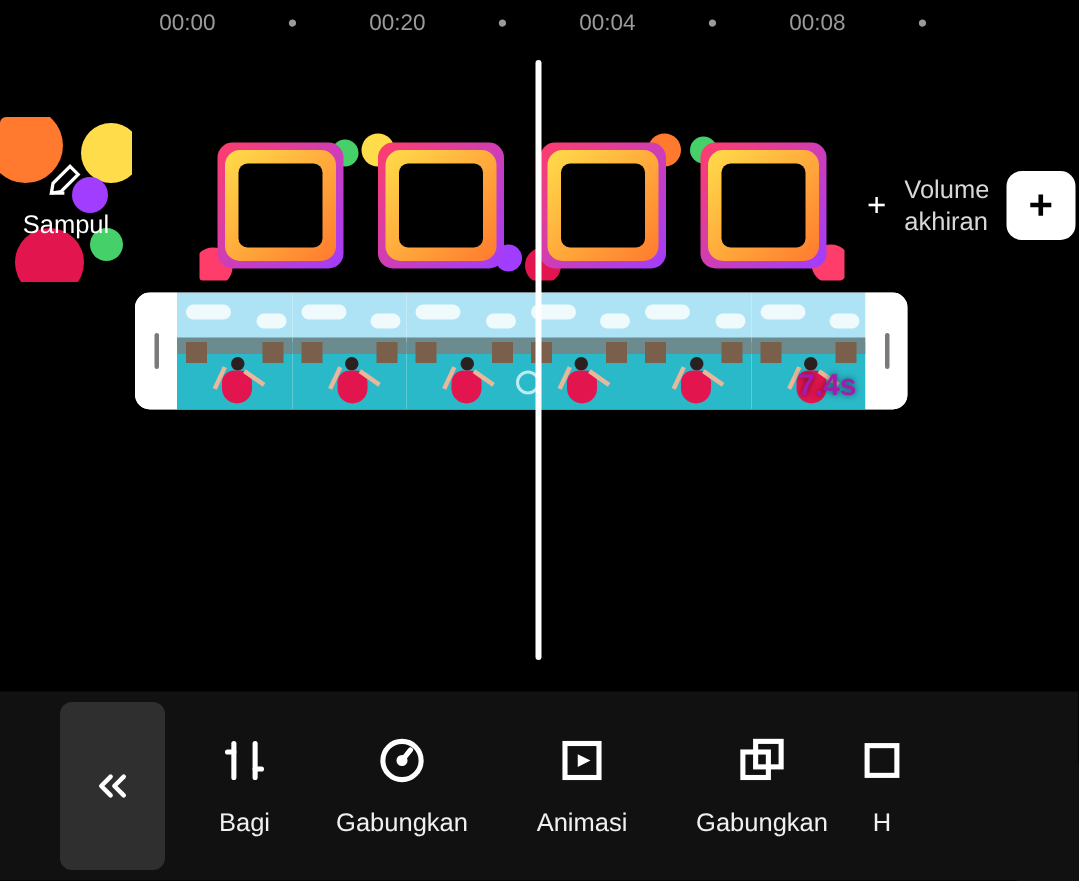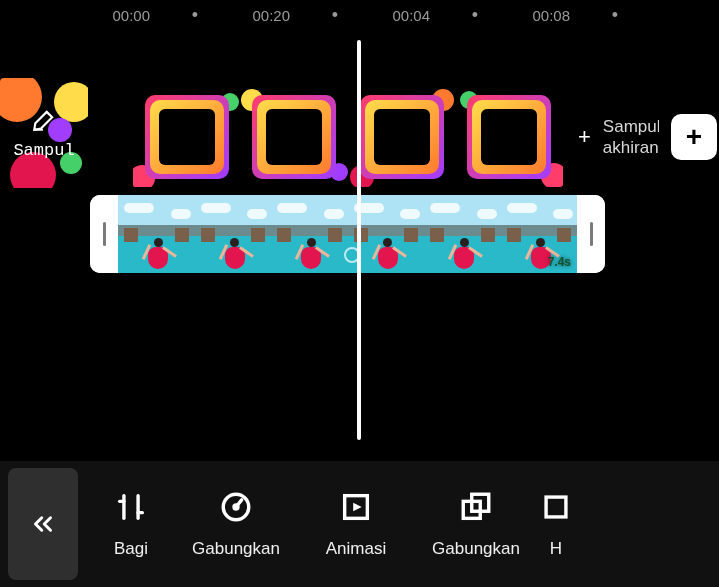--- a/index.html
+++ b/index.html
@@ -2,28 +2,28 @@
 <html><head>
 <meta charset="utf-8">
 <style>
   * { box-sizing: border-box; margin: 0; padding: 0; }
   html, body { width: 719px; height: 587px; background: #000; font-family: -apple-system, Helvetica, Arial, sans-serif; overflow: hidden; color: #fff; }
   .root { position: relative; width: 719px; height: 587px; background: #000; }
 
   
   .ruler { position: absolute; top: 0; left: 0; right: 0; height: 30px; display: flex; align-items: center; }
   .ruler-inner { position: absolute; left: 100px; display: flex; align-items: center; gap: 20px; color: #9a9a9a; font-size: 15px; }
-  .ruler-label { width: 50px; text-align: right; }
+  .ruler-label { width: 50px; text-align: center; }
   .ruler-dot { width: 50px; text-align: center; font-size: 18px; line-height: 1; }
 
   
   .tracks { position: absolute; top: 40px; left: 0; right: 0; height: 400px; }
 
   
-  .cover { position: absolute; left: 0; top: 38px; width: 88px; height: 110px; background: #000; overflow: hidden; display: flex; flex-direction: column; align-items: center; justify-content: center; gap: 8px; border-radius: 4px; font-family: Liberation Mono, monospace; }
+  .cover { position: absolute; left: 0; top: 38px; width: 88px; height: 110px; background: #000; overflow: hidden; display: flex; flex-direction: column; align-items: center; justify-content: center; gap: 8px; border-radius: 4px; }
   .cover-bg { position: absolute; inset: 0; }
   .cover svg.edit { position: relative; z-index: 2; }
   .cover-label { position: relative; z-index: 2; font-size: 17px; color: #fff; }
 
   
   .frame-track { position: absolute; left: 133px; top: 47px; width: 430px; height: 100px; background: #000; display: flex; overflow: hidden; border-radius: 2px; }
   .frame-cell { flex: 1; position: relative; background: #000; }
   .frame-cell .sq { position: absolute; width: 56px; height: 56px; background: #000; border-radius: 6px; left: 50%; top: 50%; transform: translate(-50%, -50%); z-index: 3; }
   .frame-cell .ring { position: absolute; border-radius: 10px; left: 50%; top: 50%; transform: translate(-50%, -50%); }
   .ring1 { width: 74px; height: 74px; background: linear-gradient(135deg,#ffdc4a,#ff7a2e); z-index:2; transform: translate(-50%,-50%) rotate(-5deg);}
@@ -46,28 +46,28 @@
   .clip-frame .land { position:absolute; left:0; right:0; top:38%; height:14%; background:#6b8b8f; }
   .clip-frame .hut  { position:absolute; bottom:40%; width:14px; height:14px; background:#7a604a; }
   .clip-frame .hut.r { right:6px; } .clip-frame .hut.l { left:6px; }
   .clip-frame .cloud { position:absolute; top:8px; width:30px; height:10px; background:#fff; border-radius:10px; opacity:.8; }
   .clip-frame .cloud.a{left:6px;} .clip-frame .cloud.b{right:4px; top:14px; width:20px;}
   .clip-frame .person { position:absolute; bottom:4px; left:50%; transform:translateX(-40%); }
   .clip-frame .person .head{ width:9px;height:9px;background:#2a2020;border-radius:50%;margin:0 auto;}
   .clip-frame .person .body{ width:20px;height:22px;background:#e2154e;border-radius:8px 8px 10px 10px;}
   .clip-frame .arm{position:absolute; width:3px;height:16px;background:#e9b79a; top:6px;}
   .clip-frame .arm.l{left:-3px; transform:rotate(25deg);} .clip-frame .arm.r{right:-3px; transform:rotate(-55deg);}
-  .clip-duration { position:absolute; right:34px; bottom:4px; color:#14532d; font-size:12px; font-weight:600; text-shadow:0 0 4px rgba(0,0,0,.6); }
+  .clip-duration { position:absolute; right:34px; bottom:4px; color:#a21caf; font-size:20px; font-weight:600; text-shadow:0 0 4px rgba(0,0,0,.6); }
   .clip-badge { position:absolute; left:50%; bottom:10px; transform:translateX(-4px); width:16px;height:16px;border:2px solid #fff;border-radius:50%; opacity:.7;}
 
   
   .playhead { position:absolute; left:357px; top:40px; width:4px; height:400px; background:#fff; border-radius:2px; z-index:20; }
 
   
-  .toolbar { position:absolute; left:0; right:0; bottom:0; height:127px; background:#111; display:flex; align-items:center; }
+  .toolbar { position:absolute; left:0; right:0; bottom:0; height:127px; background:#111; display:flex; align-items:center;padding-left:32px; }
   .toolbar-divider{position:absolute; top:0; left:0; right:0; height:1px; background:#000;}
   .collapse-btn { margin:0 8px; width:70px; height:112px; background:#2f2f2f; border-radius:8px; display:flex; align-items:center; justify-content:center; }
   .tools { flex:1; height:100%; display:flex; align-items:center; justify-content:flex-start; overflow:hidden; }
   .tool { width:120px; display:flex; flex-direction:column; align-items:center; justify-content:center; gap:14px; }
   .tool:first-child{ width:90px; }
   .tool-icon { height:36px; display:flex; align-items:center; justify-content:center; }
   .tool-label { font-size:17px; color:#f0f0f0; white-space:nowrap; }
 
   
   .sp{position:absolute;border-radius:50%;}
@@ -132,21 +132,21 @@
         <span class="blob" style="background:#46d06a;width:18px;height:18px;left:4px;top:4px;"></span>
         <span class="blob" style="background:#ff3d6b;width:26px;height:26px;right:-4px;bottom:-2px;"></span>
         <div class="ring ring2"></div>
           <div class="ring ring1"></div>
           <div class="sq"></div>
       </div>
     </div>
 
     <div class="add-end">
       <span class="add-end-plus">+</span>
-      <span class="add-end-text">Sampul akhiran</span>
+      <span class="add-end-text">Volume akhiran</span>
       <div class="add-end-btn">
           <span>+</span>
         </div>
     </div>
 
     <div class="clip-track">
       <div class="clip-handle">
           <div class="bar"></div>
         </div>
       <div class="clip-body">

